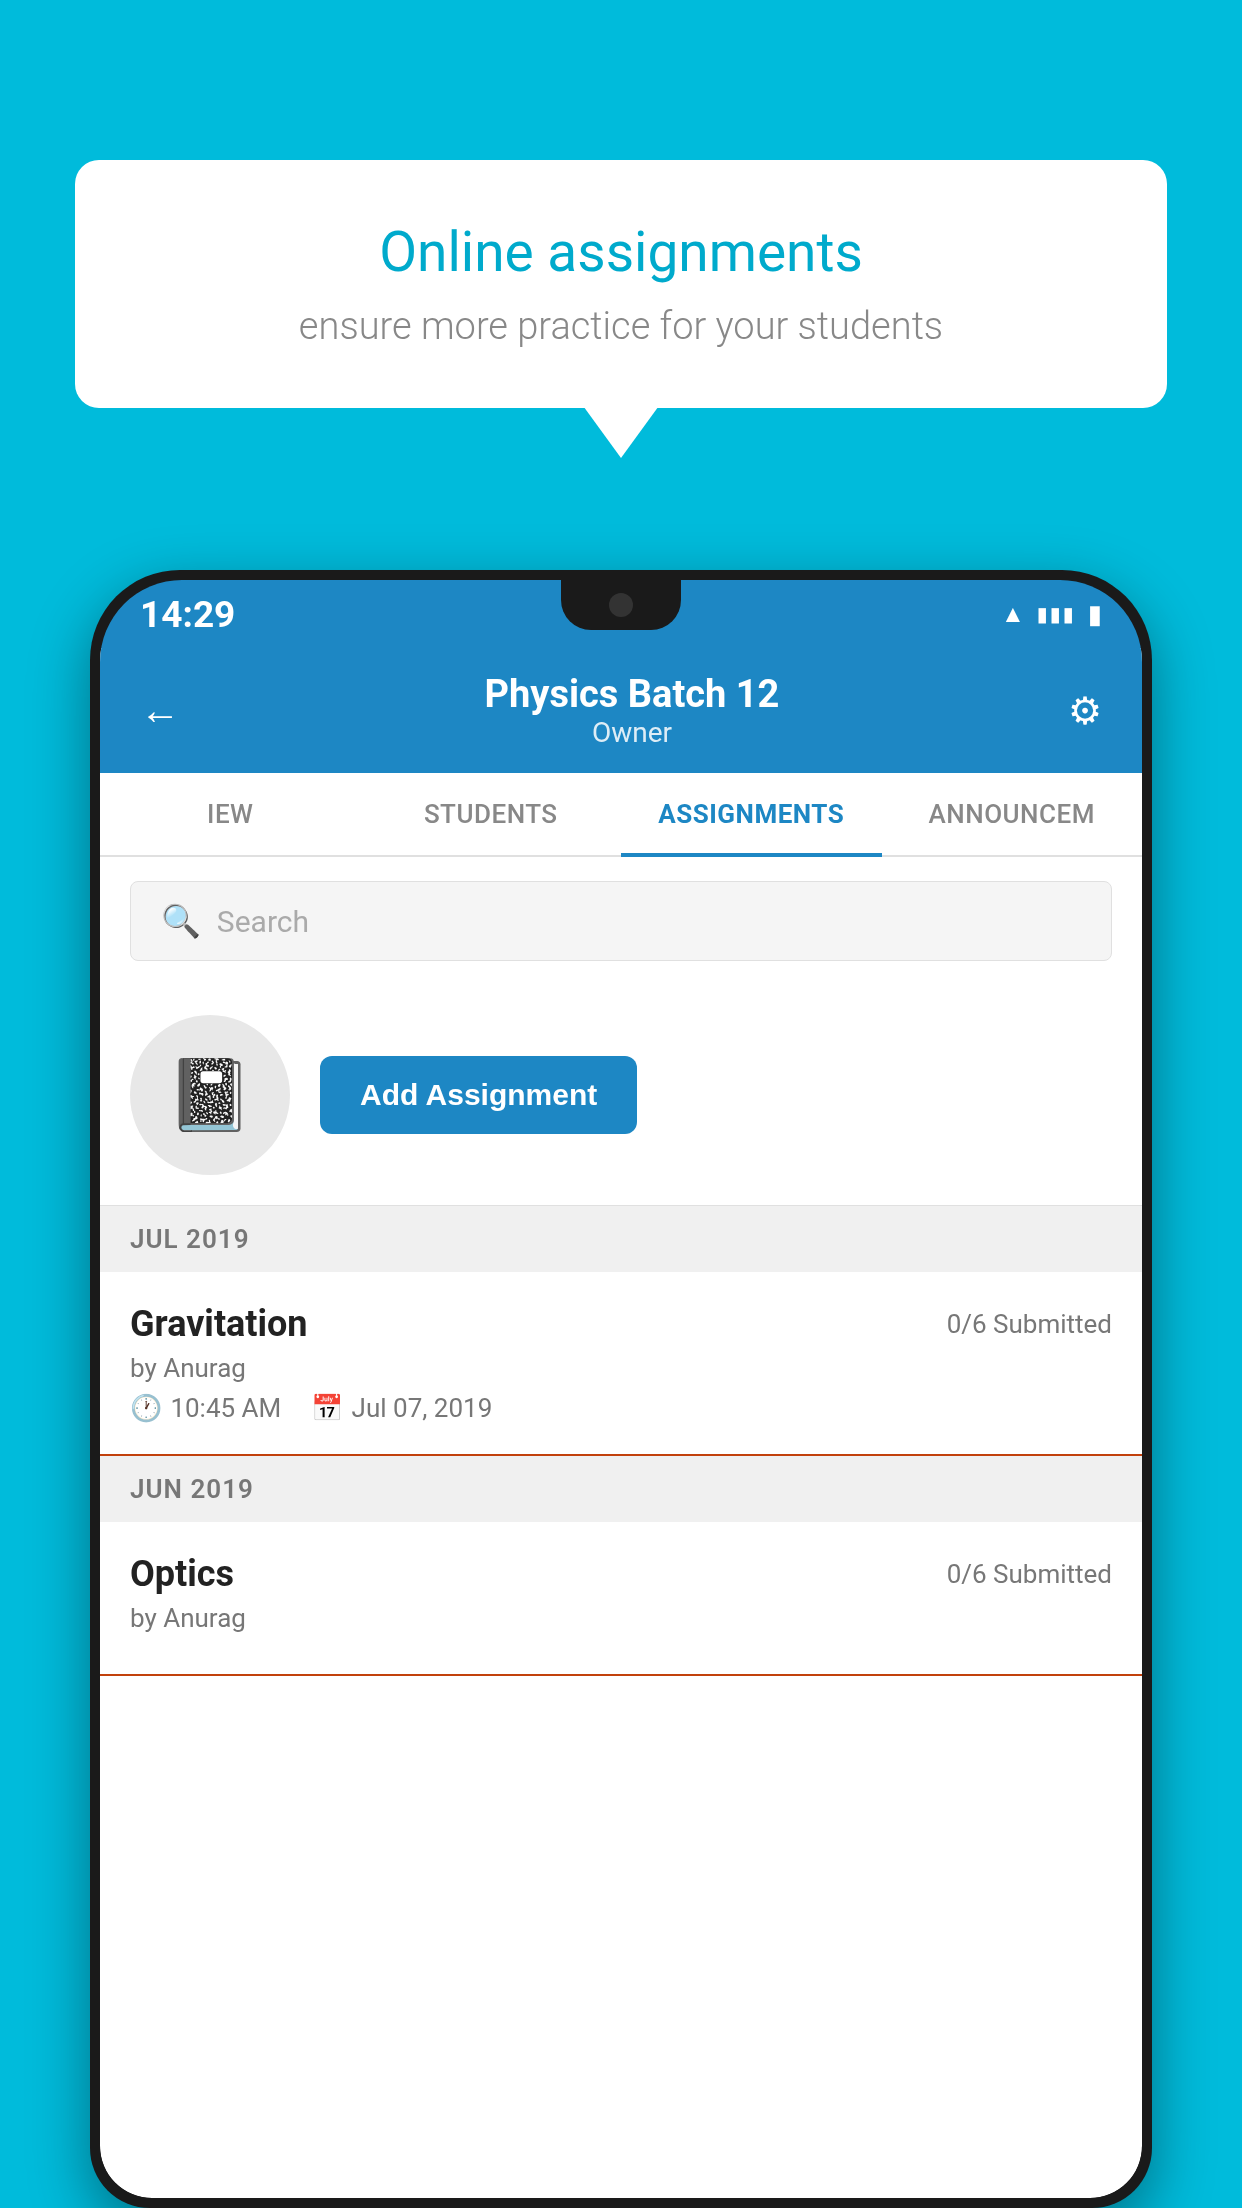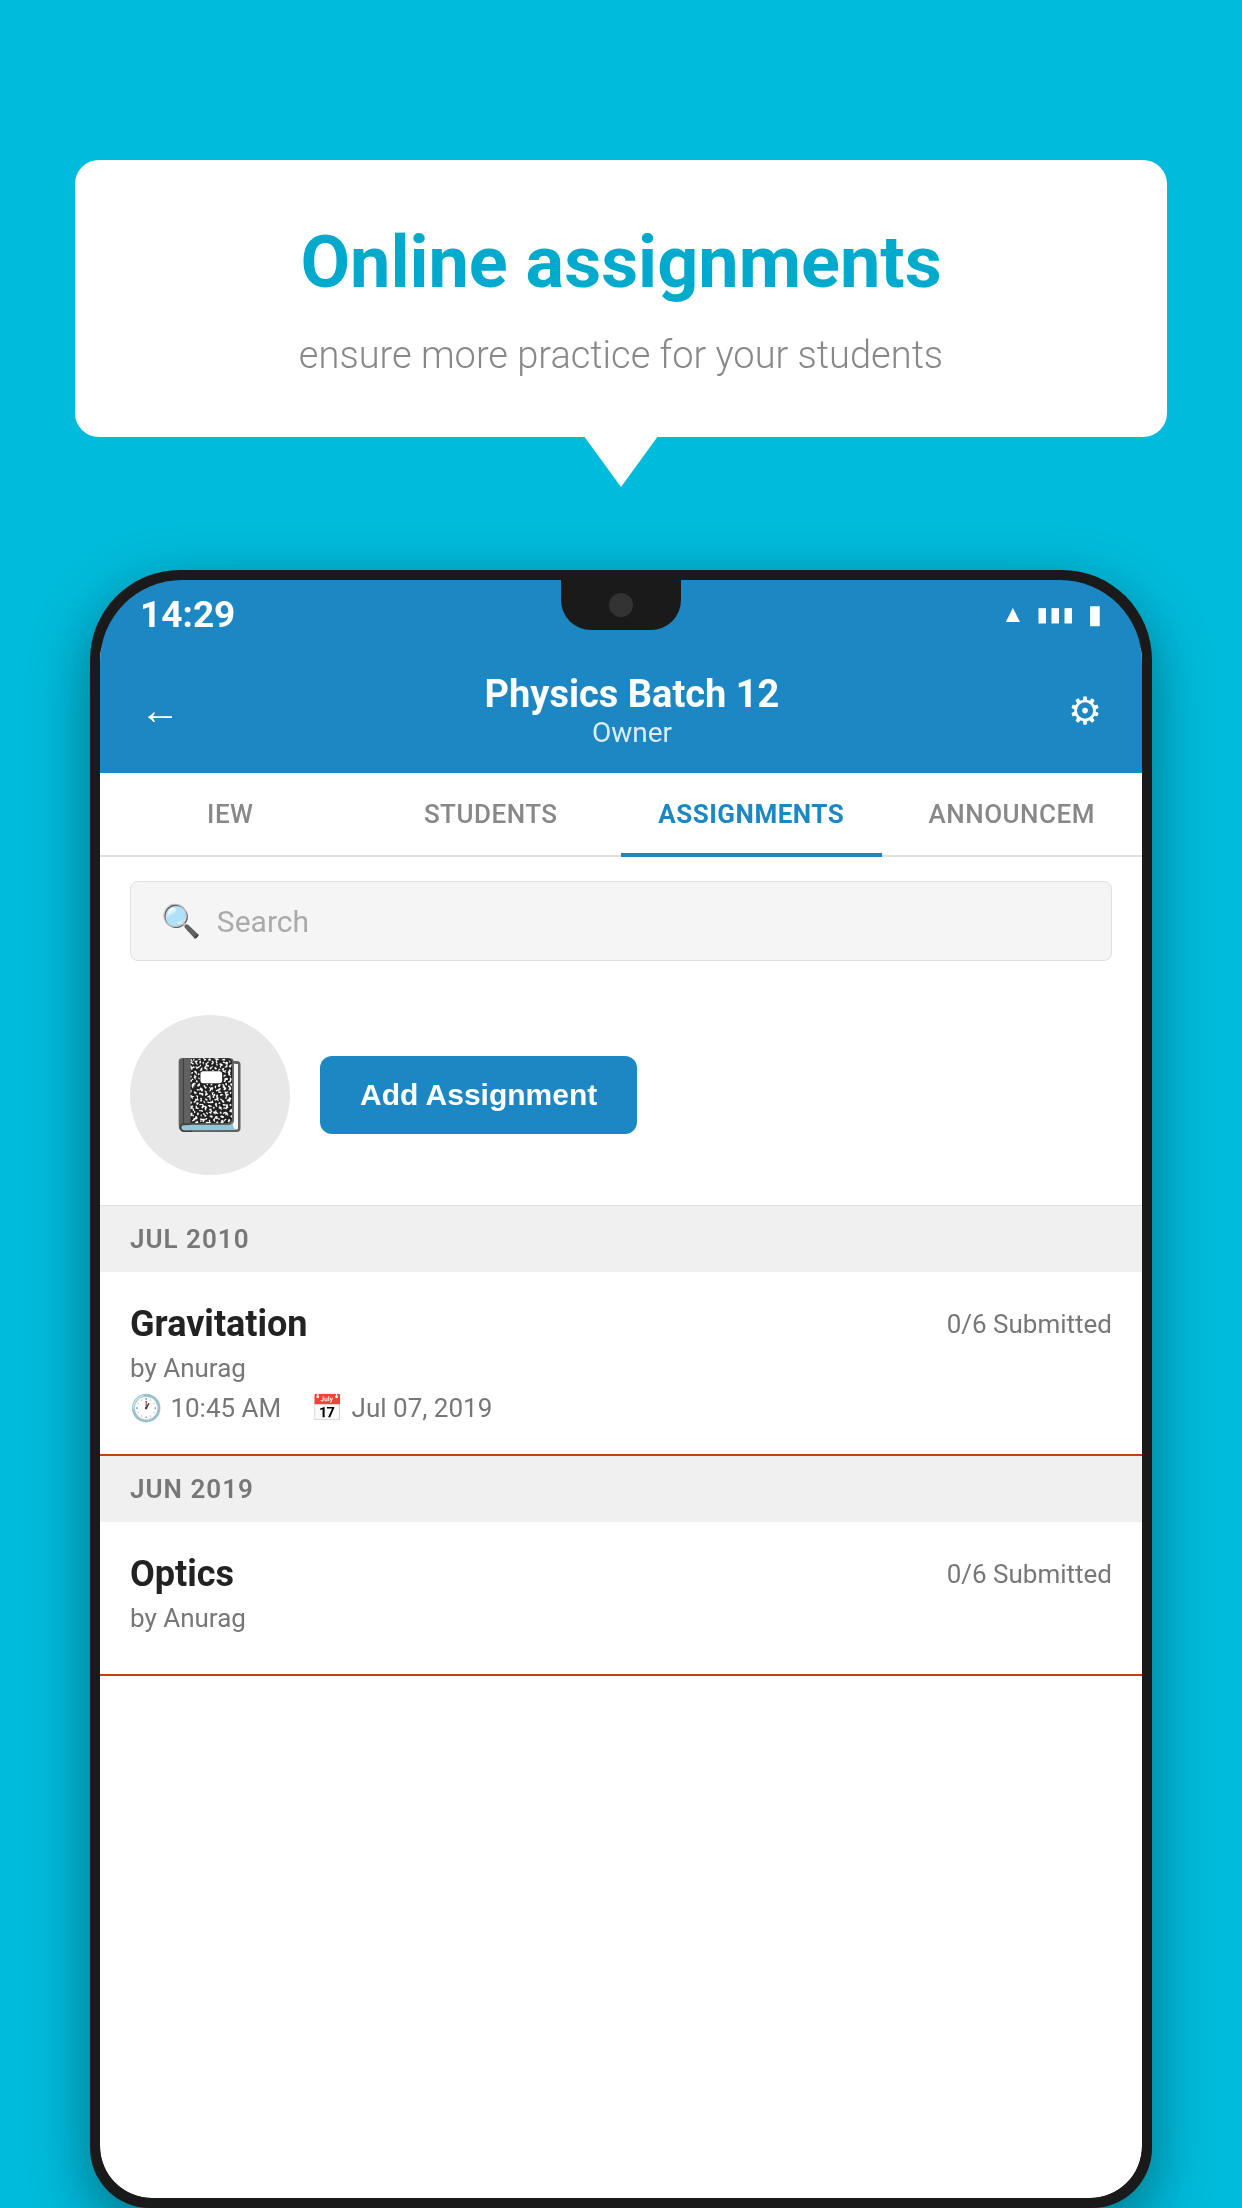--- a/index.html
+++ b/index.html
@@ -36,24 +36,24 @@
       left: 50%;
       transform: translateX(-50%);
       width: 0;
       height: 0;
       border-left: 40px solid transparent;
       border-right: 40px solid transparent;
       border-top: 55px solid white;
     }
 
     .speech-bubble .title {
-      font-size: 72px;
+      font-size: 55px;
       color: #00AACC;
-      font-weight: 700;
-      margin-bottom: 28px;
+      font-weight: 400;
+      margin-bottom: 20px;
     }
 
     .speech-bubble .subtitle {
       font-size: 38px;
       color: #888;
       font-weight: 300;
     }
 
     
     .phone-frame {
@@ -417,21 +417,21 @@
 
       <div class="add-assignment-promo">
         <div class="promo-icon-circle">
           <span class="notebook-icon">📓</span>
         </div>
         <div class="promo-right">
           <button class="add-btn">Add Assignment</button>
         </div>
       </div>
 
-      <div class="section-header">JUL 2010</div>
+      <div class="section-header">JUL 2019</div>
 
       <div class="assignment-item">
         <div class="assignment-row1">
           <span class="assignment-name">Gravitation</span>
           <span class="submitted-badge">0/6 Submitted</span>
         </div>
         <div class="assignment-by">by Anurag</div>
         <div class="assignment-meta">
           <div class="meta-item">
             <span class="meta-icon">🕐</span>

